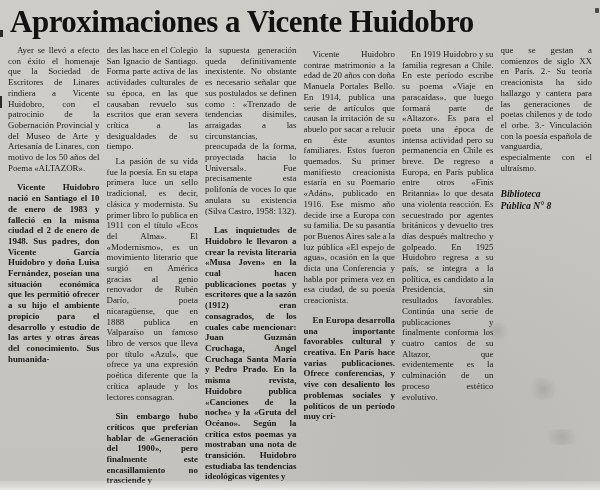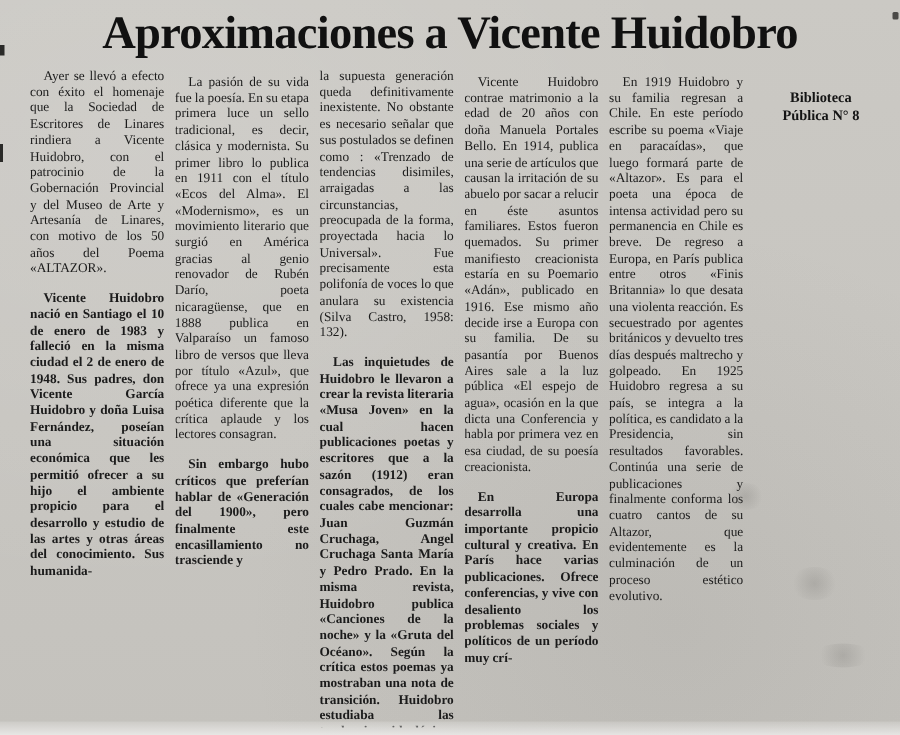--- a/index.html
+++ b/index.html
@@ -16,55 +16,53 @@
       radial-gradient(ellipse at 75% 85%, rgba(110,108,104,0.10), transparent 45%),
       radial-gradient(ellipse at 15% 20%, rgba(255,255,255,0.10), transparent 55%),
       linear-gradient(#cbc9c4, #c4c2bd);
     font-family: "Liberation Serif", "DejaVu Serif", serif;
     color: #1b1b1b;
   }
   .headline {
     margin: 4px 10px 2px 10px;
     font-size: 31px;
     font-weight: bold;
-    text-align: center;
     letter-spacing: -0.5px;
     white-space: nowrap;
     color: #111;
   }
   .cols {
     display: flex;
     gap: 7px;
     padding: 3px 8px 0 8px;
     height: 440px;
     overflow: hidden;
-    margin-left: 12px;
   }
   .col {
     flex: 1 1 0;
     min-width: 0;
     overflow: hidden;
   }
   .para {
     margin: 0;
     font-size: 8.9px;
     line-height: 10.7px;
     text-align: justify;
     word-spacing: -0.2px;
   }
   .para.indent { text-indent: 9px; }
   .para.gap-s  { margin-top: 4px; }
   .para.gap-m  { margin-top: 9px; font-weight: bold; }
   .signature {
     margin-top: 15px;
-    text-align: center;
     font-size: 9.6px;
     line-height: 12px;
     font-weight: bold;
     color: #141414;
+    font-style: italic;
   }
   .signature div { white-space: nowrap; }
   
   .edge-mark { position: absolute; background: #2a2a28; }
   .mark-1 { left: 0; top: 30px;  width: 3px; height: 7px;  }
   .mark-2 { left: 0; top: 96px;  width: 2px; height: 12px; }
   .mark-3 { right: 1px; top: 8px; width: 4px; height: 5px; border-radius: 1px; opacity: .8; }
   .smudge {
     position: absolute;
     border-radius: 50%;
@@ -88,39 +86,41 @@
   <h1 class="headline">Aproximaciones a Vicente Huidobro</h1>
 
   <div class="cols">
 
     <div class="col">
       <p class="para indent">Ayer se llevó a efecto con éxito el homenaje que la Sociedad de Escritores de Linares rindiera a Vicente Huidobro, con el patrocinio de la Gobernación Provincial y del Museo de Arte y Artesanía de Linares, con motivo de los 50 años del Poema «ALTAZOR».</p>
       <p class="para indent gap-m">Vicente Huidobro nació en Santiago el 10 de enero de 1983 y falleció en la misma ciudad el 2 de enero de 1948. Sus padres, don Vicente García Huidobro y doña Luisa Fernández, poseían una situación económica que les permitió ofrecer a su hijo el ambiente propicio para el desarrollo y estudio de las artes y otras áreas del conocimiento. Sus humanida-</p>
     </div>
 
     <div class="col">
+      <p class="para">des las hace en el Colegio San Ignacio de Santiago. Forma parte activa de las actividades culturales de su época, en las que causaban revuelo sus escritos que eran severa crítica a las desigualdades de su tiempo.</p>
       <p class="para indent gap-s">La pasión de su vida fue la poesía. En su etapa primera luce un sello tradicional, es decir, clásica y modernista. Su primer libro lo publica en 1911 con el título «Ecos del Alma». El «Modernismo», es un movimiento literario que surgió en América gracias al genio renovador de Rubén Darío, poeta nicaragüense, que en 1888 publica en Valparaíso un famoso libro de versos que lleva por título «Azul», que ofrece ya una expresión poética diferente que la crítica aplaude y los lectores consagran.</p>
       <p class="para indent gap-m">Sin embargo hubo críticos que preferían hablar de «Generación del 1900», pero finalmente este encasillamiento no trasciende y</p>
     </div>
 
     <div class="col">
       <p class="para">la supuesta generación queda definitivamente inexistente. No obstante es necesario señalar que sus postulados se definen como : «Trenzado de tendencias disimiles, arraigadas a las circunstancias, preocupada de la forma, proyectada hacia lo Universal». Fue precisamente esta polifonía de voces lo que anulara su existencia (Silva Castro, 1958: 132).</p>
       <p class="para indent gap-m">Las inquietudes de Huidobro le llevaron a crear la revista literaria «Musa Joven» en la cual hacen publicaciones poetas y escritores que a la sazón (1912) eran consagrados, de los cuales cabe mencionar: Juan Guzmán Cruchaga, Angel Cruchaga Santa María y Pedro Prado. En la misma revista, Huidobro publica «Canciones de la noche» y la «Gruta del Océano». Según la crítica estos poemas ya mostraban una nota de transición. Huidobro estudiaba las tendencias ideológicas vigentes y</p>
     </div>
 
     <div class="col">
       <p class="para indent gap-s">Vicente Huidobro contrae matrimonio a la edad de 20 años con doña Manuela Portales Bello. En 1914, publica una serie de artículos que causan la irritación de su abuelo por sacar a relucir en éste asuntos familiares. Estos fueron quemados. Su primer manifiesto creacionista estaría en su Poemario «Adán», publicado en 1916. Ese mismo año decide irse a Europa con su familia. De su pasantía por Buenos Aires sale a la luz pública «El espejo de agua», ocasión en la que dicta una Conferencia y habla por primera vez en esa ciudad, de su poesía creacionista.</p>
-      <p class="para indent gap-m">En Europa desarrolla una importante propicio cultural y creativa. En París hace varias publicaciones. Ofrece conferencias, y vive con desaliento los problemas sociales y políticos de un período muy crí-</p>
+      <p class="para indent gap-m">En Europa desarrolla una importante favorables cultural y creativa. En París hace varias publicaciones. Ofrece conferencias, y vive con desaliento los problemas sociales y políticos de un período muy crí-</p>
     </div>
 
     <div class="col">
       <p class="para indent gap-s">En 1919 Huidobro y su familia regresan a Chile. En este período escribe su poema «Viaje en paracaídas», que luego formará parte de «Altazor». Es para el poeta una época de intensa actividad pero su permanencia en Chile es breve. De regreso a Europa, en París publica entre otros «Finis Britannia» lo que desata una violenta reacción. Es secuestrado por agentes británicos y devuelto tres días después maltrecho y golpeado. En 1925 Huidobro regresa a su país, se integra a la política, es candidato a la Presidencia, sin resultados favorables. Continúa una serie de publicaciones y finalmente conforma los cuatro cantos de su Altazor, que evidentemente es la culminación de un proceso estético evolutivo.</p>
     </div>
 
     <div class="col">
+      <p class="para">que se gestan a comienzos de siglo XX en París. 2.- Su teoría creacionista ha sido hallazgo y cantera para las generaciones de poetas chilenos y de todo el orbe. 3.- Vinculación con la poesía española de vanguardia, especialmente con el ultraísmo.</p>
       <div class="signature">
         <div>Biblioteca</div>
         <div>Pública N° 8</div>
       </div>
     </div>
 
   </div>
 
   <div class="edge-mark mark-1"></div>
   <div class="edge-mark mark-2"></div>

